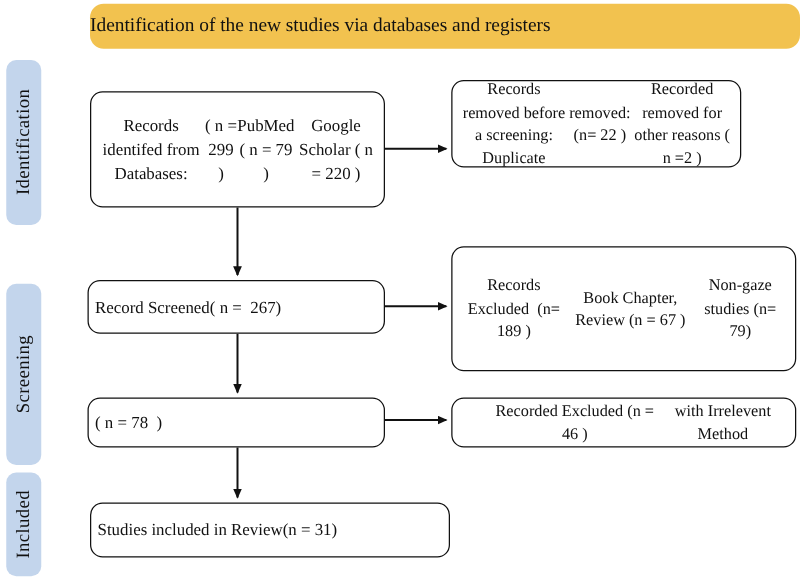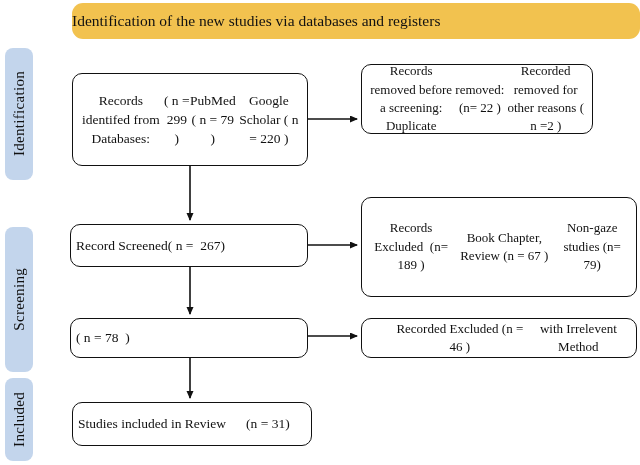--- a/index.html
+++ b/index.html
@@ -59,21 +59,21 @@
     line-height: 1.42;
     color: var(--ink);
     padding: 2px 5px;
   }
   .box span { display: block; white-space: pre-wrap; }
   .box-right { font-size: 13px; }
 
   .box-identified { left: 72px;  top: 73px;  width: 236px; height: 93px;  }
   .box-screened   { left: 70px;  top: 224px; width: 238px; height: 43px;  }
   .box-assessed   { left: 70px;  top: 318px; width: 238px; height: 40px;  }
-  .box-included   { left: 72px;  top: 402px; width: 240px; height: 44px; gap: 20px;  }
+  .box-included   { left: 72px;  top: 402px; width: 288px; height: 44px;  }
   .box-removed    { left: 361px; top: 64px;  width: 232px; height: 70px;  }
   .box-excluded   { left: 361px; top: 197px; width: 276px; height: 100px; font-family: Liberation Serif, serif; }
   .box-excluded2  { left: 361px; top: 318px; width: 276px; height: 40px; padding-left: 32px;  }
 
   svg.arrows {
     position: absolute;
     left: 0; top: 0;
     width: 640px; height: 465px;
     pointer-events: none;
   }

